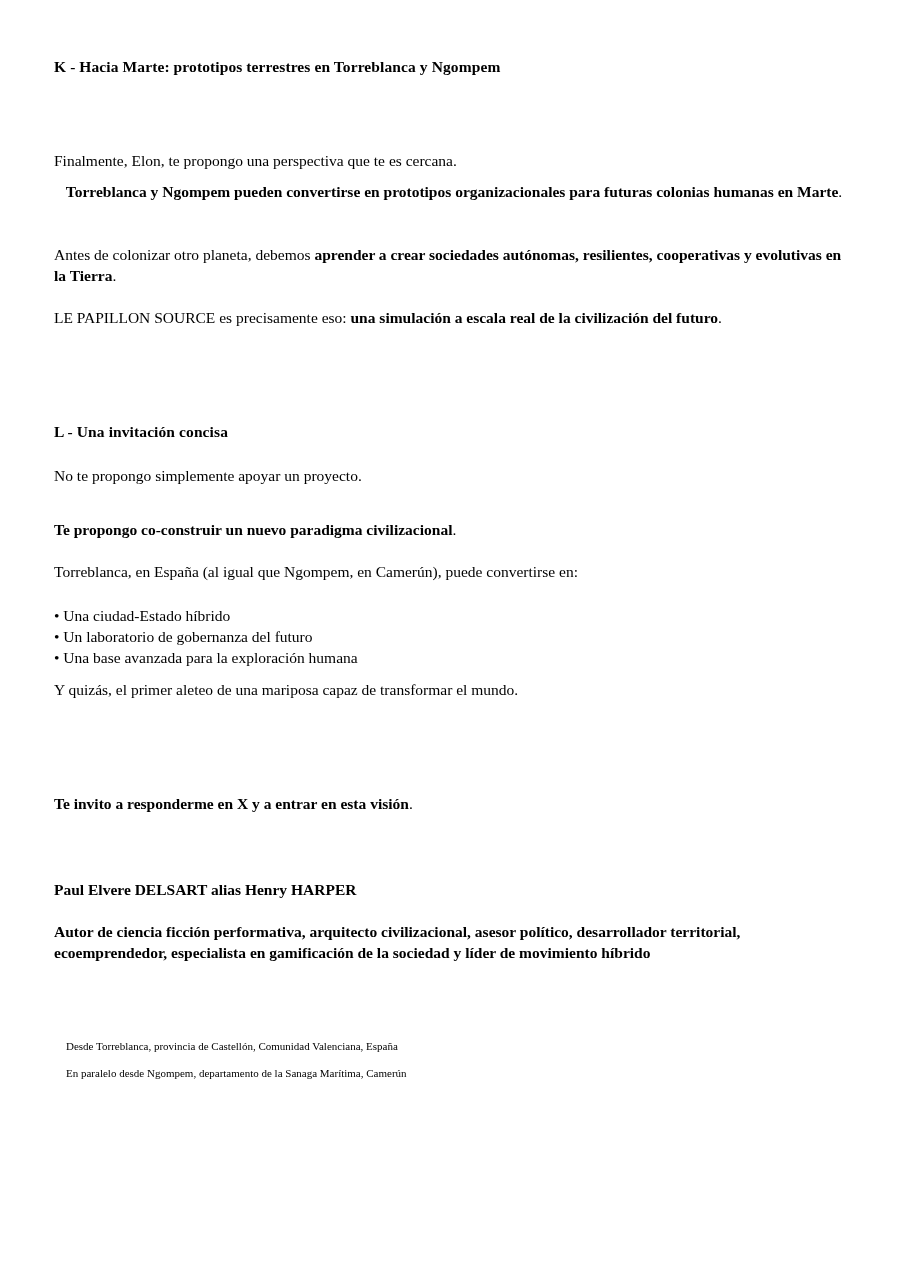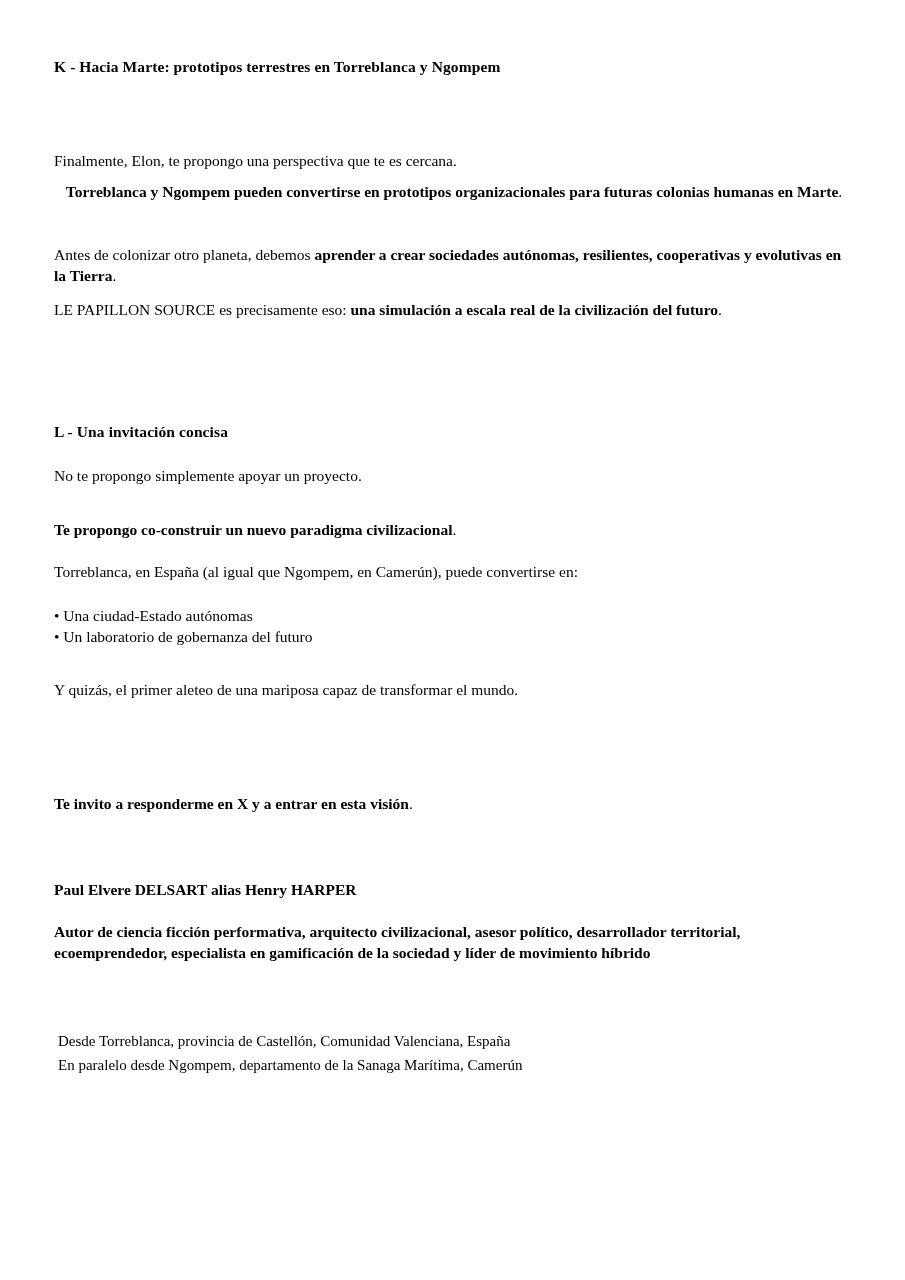--- a/index.html
+++ b/index.html
@@ -51,31 +51,31 @@
     font-size: 15.5px;
     line-height: 1.36;
     margin: 0;
   }
   .bullet-line {
     font-size: 15.5px;
     line-height: 1.36;
     white-space: pre;
   }
   .loc-line {
-    font-size: 15px;
+    font-size: 11px;
     line-height: 1.36;
-    margin: 4px;
+    margin: 12px;
   }
   
   .blk { position: absolute; left: 0; width: 800px; }
   .w-title   { top: 57px;  width: 700px; }
   .w-p1      { top: 151px; }
   .w-p2      { top: 182px; text-align: center; }
   .w-p3      { top: 245px; }
-  .w-p4      { top: 300px; width: 800px; }
+  .w-p4      { top: 308px; width: 800px; }
   .w-l-head  { top: 394px; margin-top: 28px; }
   .w-p5      { top: 466px; }
   .w-p6      { top: 520px; }
   .w-p7      { top: 562px; }
   .w-list    { top: 605px; }
   .w-p8      { top: 680px; }
   .w-p9      { top: 794px; }
   .w-author  { top: 880px; }
   .w-creds   { top: 922px; }
   .w-loc     { top: 1027px; }
@@ -117,22 +117,23 @@
     <div class="blk w-p6">
       <p class="para"><span class="b">Te propongo co-construir un nuevo paradigma civilizacional</span><span>.</span></p>
     </div>
 
     <div class="blk w-p7">
       <p class="para"><span>Torreblanca, en España (al igual que Ngompem, en Camerún), puede convertirse en:</span></p>
     </div>
 
     <div class="blk w-list">
       <div class="bullets">
-          <div class="bullet-line"><span>• </span><span>Una ciudad-Estado autónomas</span></div>
+          <div class="bullet-line"><span>• </span><span>Una ciudad-Estado híbrido</span></div>
           <div class="bullet-line"><span>• </span><span>Un laboratorio de gobernanza del futuro</span></div>
+          <div class="bullet-line"><span>• </span><span>Una base avanzada para la exploración humana</span></div>
         </div>
     </div>
 
     <div class="blk w-p8">
       <p class="para"><span>Y quizás, el primer aleteo de una mariposa capaz de transformar el mundo.</span></p>
     </div>
 
     <div class="blk w-p9">
       <p class="para"><span class="b">Te invito a responderme en X y a entrar en esta visión</span><span>.</span></p>
     </div>

